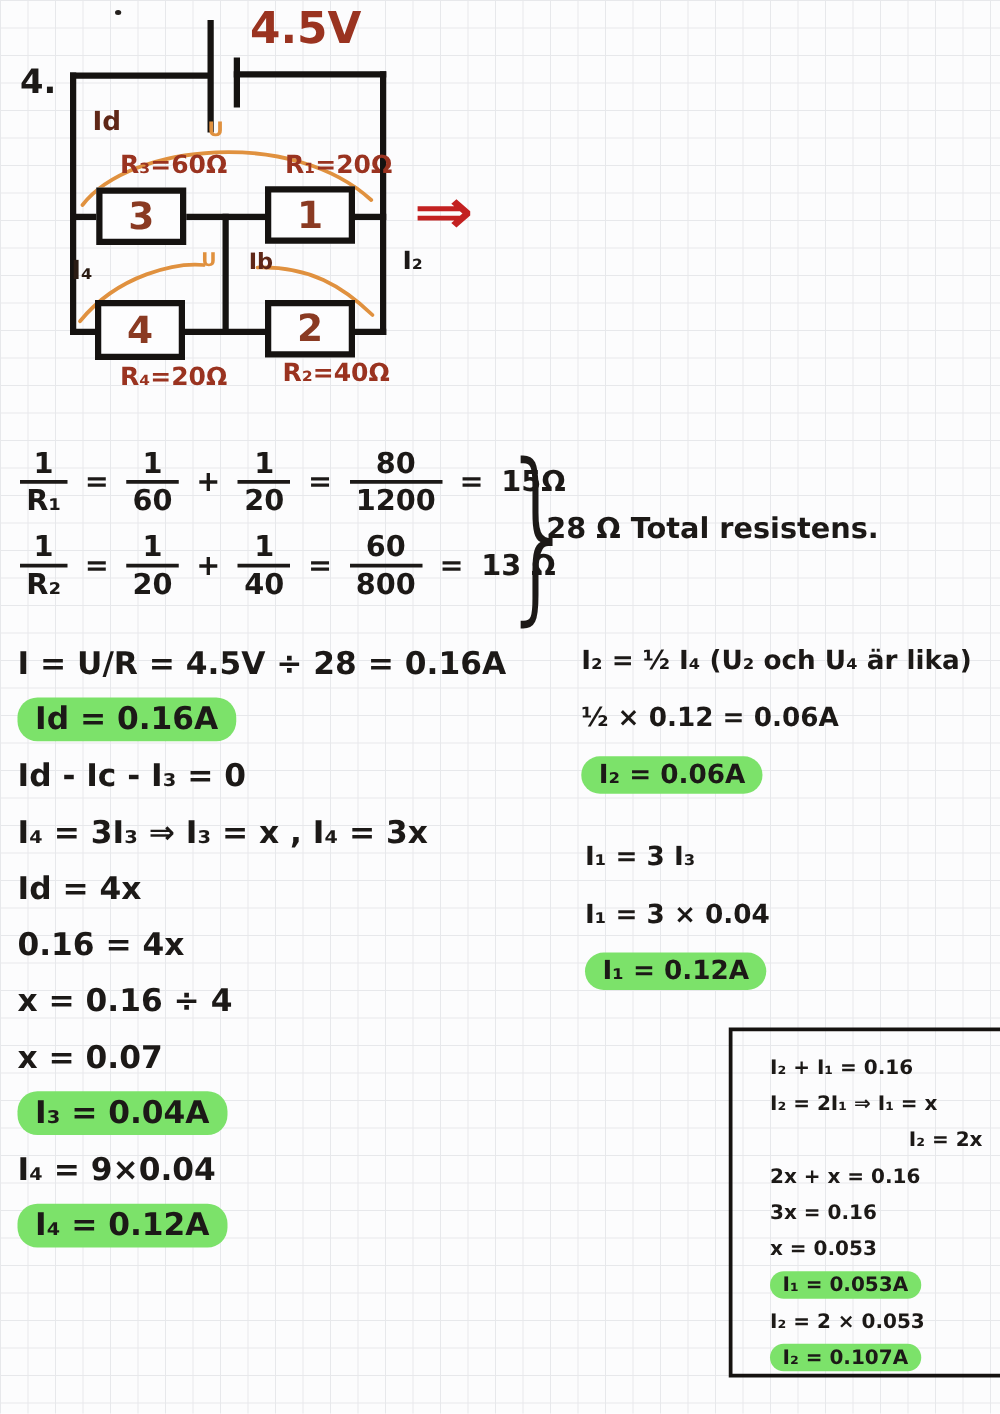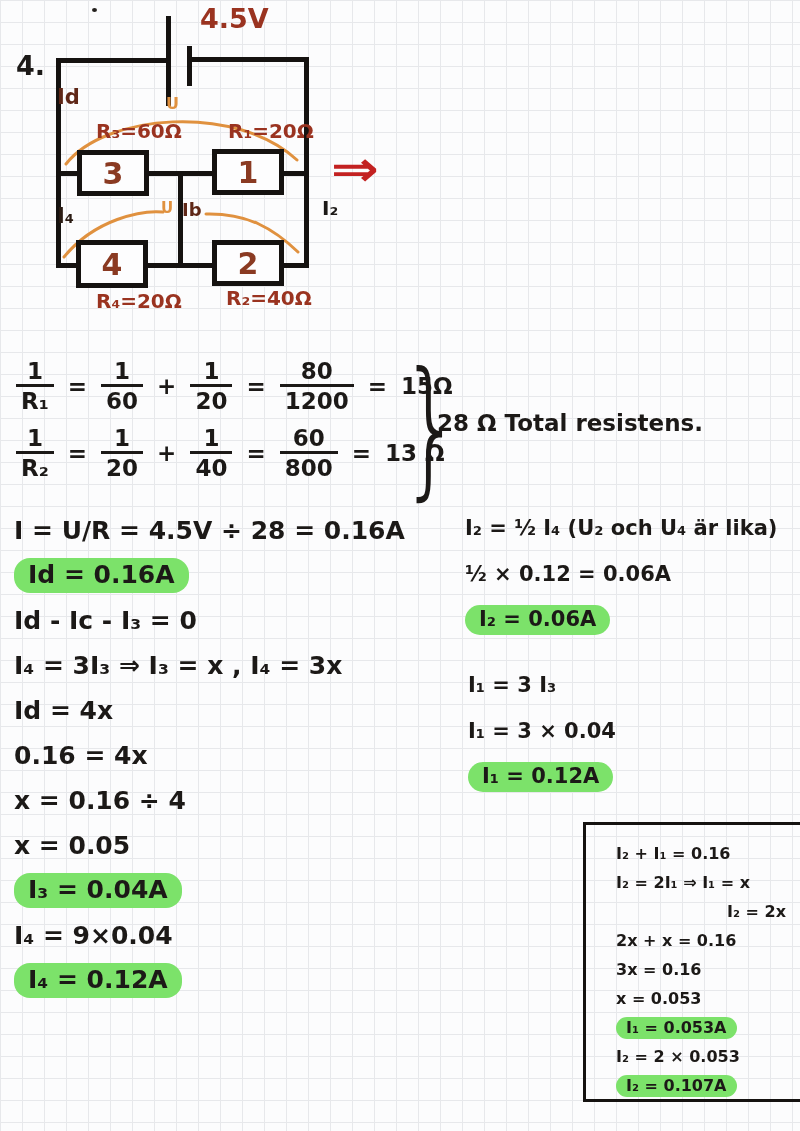--- a/index.html
+++ b/index.html
@@ -15,24 +15,24 @@
   .abs{position:absolute;}
   .ink-dot{width:5px;height:4px;background:#24201d;border-radius:50%;}
   .prob-num{font-size:27px;font-weight:bold;}
   
   .wire{position:absolute;background:#151210;}
   .rbox{position:absolute;background:#fdfdfe;border:5px solid #151210;
         display:flex;align-items:center;justify-content:center;
         font-size:30px;font-weight:bold;color:#8a3a22;}
   .clabel{position:absolute;white-space:nowrap;font-weight:bold;}
   .brown{color:#9a3320;}
-  .dbrown{color:#5f2717;}
+  .dbrown{color:#5f2717;margin-left:17px;}
   .nearblack{color:#2a1b13;}
   .orange{color:#e0913f;}
-  .volt{font-size:27px;}
+  .volt{font-size:35px;}
   .rlabel{font-size:20px;margin-left:12px;}
   .arrow-red{font-size:50px;font-weight:bold;color:#c32121;transform:scaleX(1.15);}
   
   .frac-row{position:absolute;display:flex;align-items:center;gap:12px;
             font-size:23px;font-weight:bold;}
   .frac{display:inline-flex;flex-direction:column;align-items:center;line-height:1.15;}
   .frac .den{border-top:3px solid #1c1917;padding:1px 5px 0;}
   .frac .num{padding:0 5px;}
   .op{padding:0 2px;}
   .result{white-space:nowrap;}
@@ -169,21 +169,21 @@
       <div class="eq-line">
         <span>Id = 4x</span>
       </div>
       <div class="eq-line">
         <span>0.16 = 4x</span>
       </div>
       <div class="eq-line">
         <span>x = 0.16 ÷ 4</span>
       </div>
       <div class="eq-line">
-        <span>x = 0.05</span>
+        <span>x = 0.07</span>
       </div>
       <div class="eq-line">
         <span class="hl">I₃ = 0.04A</span>
       </div>
       <div class="eq-line">
         <span>I₄ = 9×0.04</span>
       </div>
       <div class="eq-line">
         <span class="hl">I₄ = 0.12A</span>
       </div>

